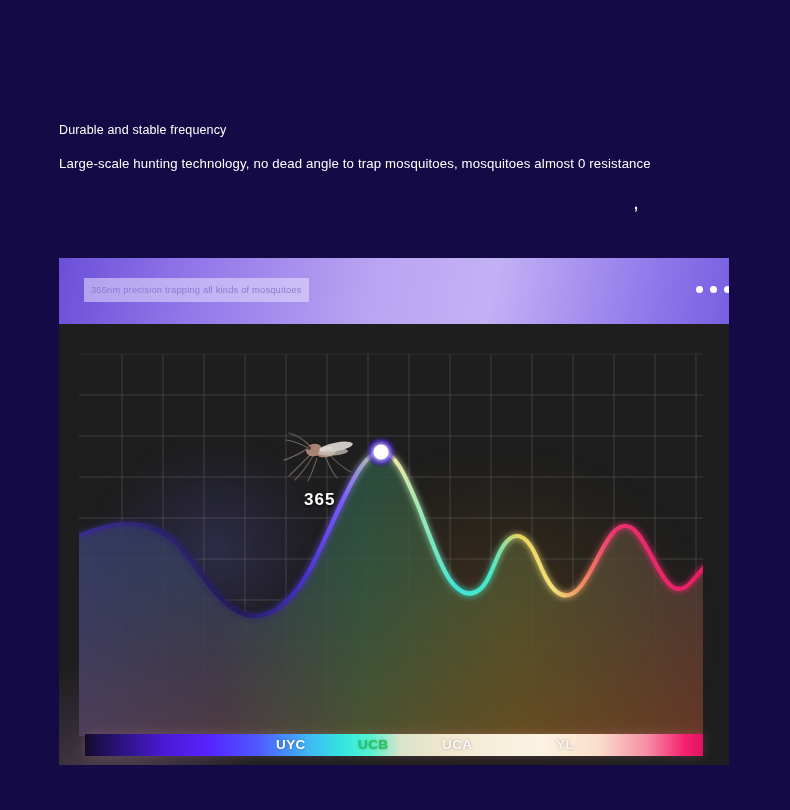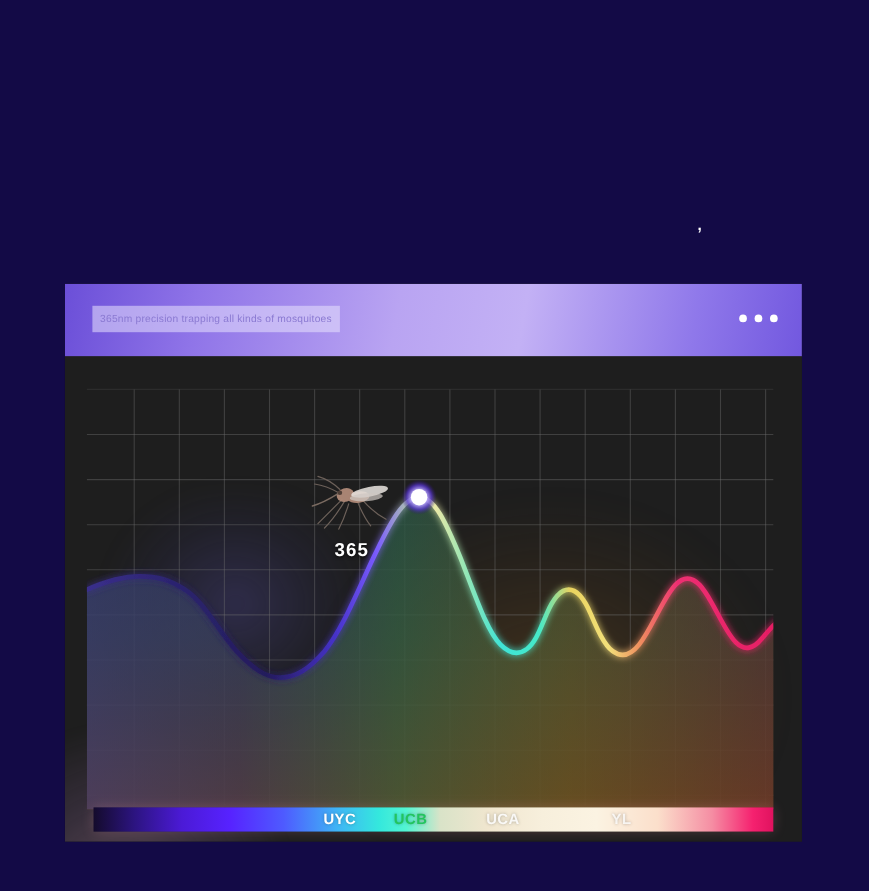--- a/index.html
+++ b/index.html
@@ -74,20 +74,21 @@
     position: relative;
     width: 100%;
     height: 66px;
     background: linear-gradient(100deg,
         #6b4fd8 0%,
         #8f74e8 18%,
         #b9a4f2 45%,
         #c3b1f5 62%,
         #8f78ea 85%,
         #7258df 100%);
+    padding-left: 24px;
   }
   .header-tag {
     position: absolute;
     left: 25px;
     top: 20px;
     width: 225px;
     height: 24px;
     background: rgba(232,226,253,0.55);
     display: flex;
     align-items: center;
@@ -201,21 +202,21 @@
   }
   .band-label {
     position: absolute;
     top: 3px;
     color: #ffffff;
     font-size: 13.5px;
     font-weight: bold;
     letter-spacing: 0.4px;
     text-shadow: 0 0 3px rgba(0,0,0,0.30);
   }
-  .bl-uyc { left: 209px; }
+  .bl-uyc { left: 191px; }
   .bl-ucb { left: 273px; color: #22c55e; }
   .bl-uca { left: 357px; color: rgba(255,255,255,0.88); }
   .bl-yl  { left: 471px; color: rgba(255,255,255,0.80); }
 
   
   .peak-label {
     position: absolute;
     left: 245px;
     top: 166px;
     font-size: 17px;
@@ -234,20 +235,22 @@
     height: 56px;
   }
 </style>
 </head>
 <body>
 
 <div id="page">
 
 
   <div class="bullets">
+    <div class="bullet b1">Durable and stable frequency</div>
+    <div class="bullet b3">Large-scale hunting technology, no dead angle to trap mosquitoes, mosquitoes almost 0 resistance</div>
   </div>
   <div class="tail-mark">,</div>
 
   <div class="card">
 
     <div class="card-header">
       <div class="header-tag">
         <span class="header-tag-text">365nm precision trapping all kinds of mosquitoes</span>
       </div>
       <div class="header-dots">

